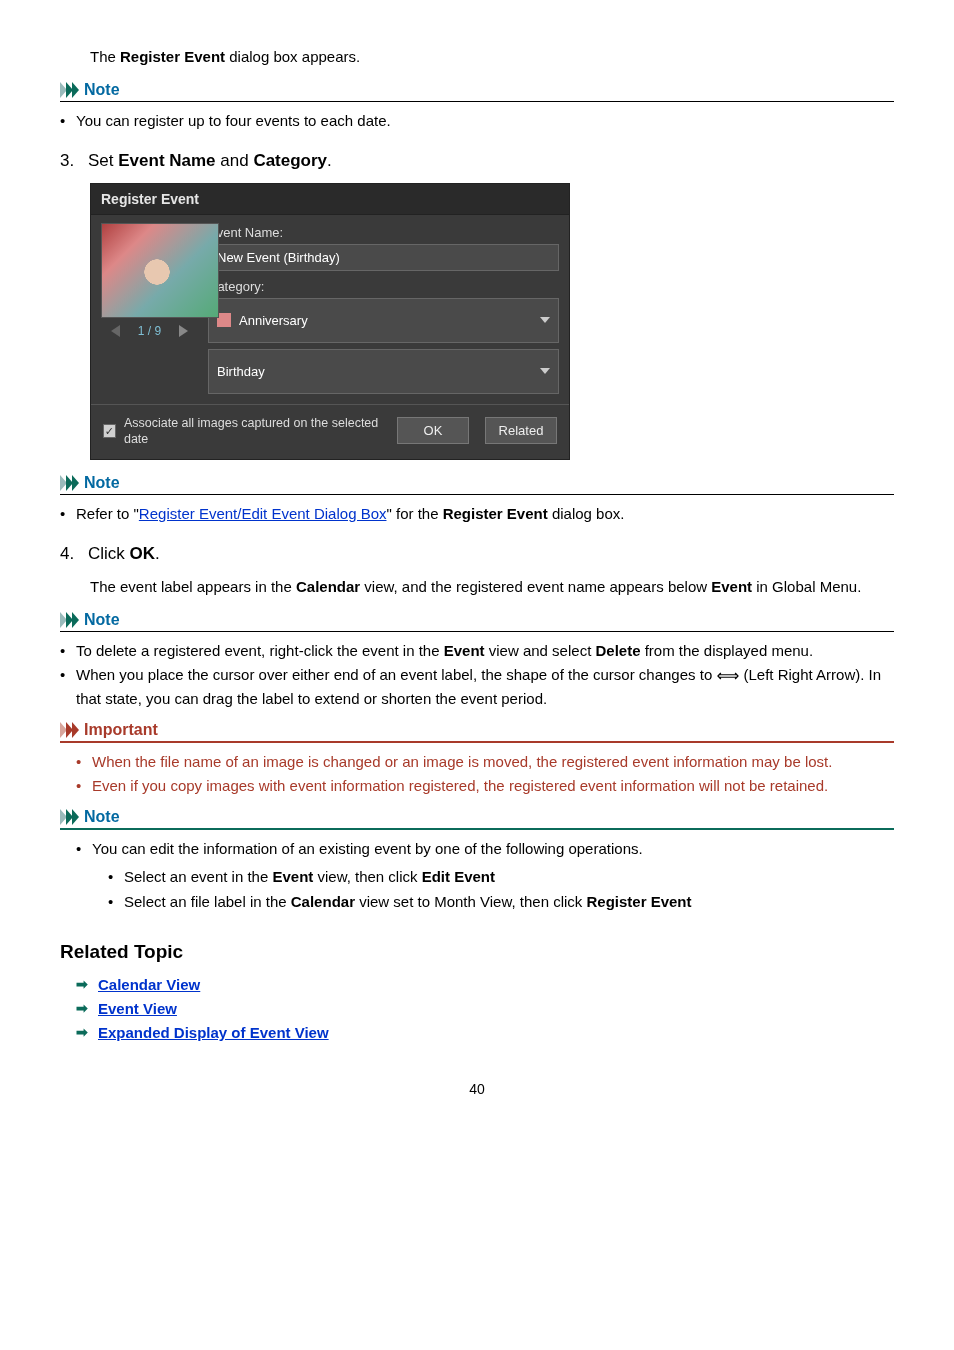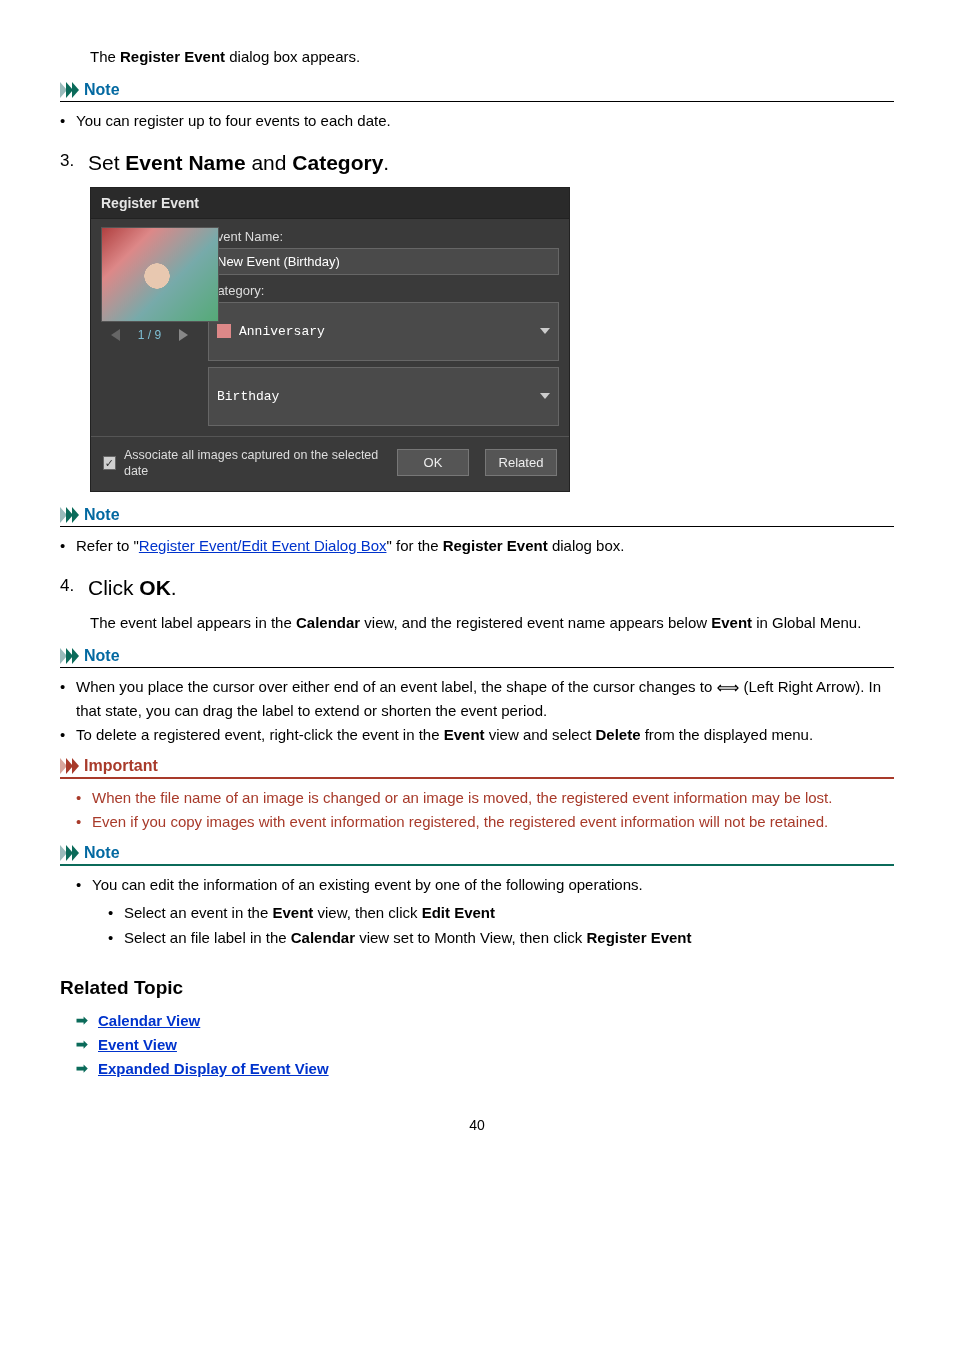--- a/index.html
+++ b/index.html
@@ -2,21 +2,21 @@
 <html><head>
 <meta charset="utf-8">
 <style>
   * { box-sizing: border-box; margin: 0; padding: 0; }
   body { font-family: Arial, Helvetica, sans-serif; font-size: 15px; color: #000; background: #fff; padding: 40px 60px; width: 954px; }
   .paragraph { margin: 6px 0 14px 0; line-height: 1.4; }
   .indent-1 { margin-left: 30px; }
   .indent-2 { margin-left: 70px; }
   .step-row { display: flex; margin: 18px 0 12px 0; }
   .step-num { width: 28px; flex-shrink: 0; font-size: 17px; }
-  .step-text { font-size: 21px; }
+  .step-text { font-size: 17px; }
   .callout-bar { display: flex; align-items: center; border-bottom: 1px solid #000; margin: 10px 0 8px 0; padding-bottom: 2px; }
   .callout-bar.big-sep { border-bottom: 2px solid #0b6b5a; }
   .callout-bar.imp-sep { border-bottom: 2px solid #a83a2a; }
   .chevrons { display: inline-flex; margin-right: 6px; }
   .chev { width: 0; height: 0; border-top: 8px solid transparent; border-bottom: 8px solid transparent; border-left: 7px solid #0b6b5a; margin-right: -1px; }
   .chev.red { border-left-color: #a83a2a; }
   .chev.outline { border-left-color: #9bb; }
   .chev.outline-red { border-left-color: #d8a59c; }
   .callout-title { font-weight: bold; font-size: 16px; color: #0369a1; }
   .callout-title.red { color: #a83a2a; }
@@ -34,21 +34,21 @@
   .thumb-col { width: 97px; }
   .thumb { width: 118px; height: 95px; background: linear-gradient(135deg,#b04040 0%, #d88 25%, #7aa 60%, #5a7 100%); border: 1px solid #555; position: relative; overflow:hidden; }
   .thumb::after { content: ""; position: absolute; left: 30%; top: 35%; width: 40px; height: 40px; background: radial-gradient(circle at 50% 40%, #e8c8b0 0 40%, transparent 41%); border-radius: 50%; }
   .nav-row { display: flex; align-items: center; justify-content: center; gap: 18px; padding: 6px 0 2px 0; color: #7fbfd4; font-size: 12px; }
   .tri { width: 0; height: 0; border-top: 6px solid transparent; border-bottom: 6px solid transparent; }
   .tri.left { border-right: 9px solid #666; }
   .tri.right { border-left: 9px solid #888; }
   .fields-col { flex: 1; }
   .field-label { color: #ddd; margin: 2px 0 4px 0; font-size: 13px; }
   .text-input { width: 100%; background: #4a4a4a; border: 1px solid #666; color: #fff; padding: 5px 8px; font-size: 13px; }
-  .dropdown { width: 100%; background: #4a4a4a; border: 1px solid #666; color: #fff; padding: 21px 8px; font-size: 13px; display: flex; align-items: center; justify-content: space-between; margin-bottom: 6px; font-family: Liberation Mono, monospace; }
+  .dropdown { width: 100%; background: #4a4a4a; border: 1px solid #666; color: #fff; padding: 14px 8px; font-size: 13px; display: flex; align-items: center; justify-content: space-between; margin-bottom: 6px; }
   .dropdown .left-group { display: flex; align-items: center; gap: 8px; }
   .swatch { width: 14px; height: 14px; background: #d88; }
   .dd-arrow { width: 0; height: 0; border-left: 5px solid transparent; border-right: 5px solid transparent; border-top: 6px solid #ccc; }
   .dialog-footer { display: flex; align-items: center; padding: 10px 12px 12px 12px; gap: 16px; border-top: 1px solid #555; }
   .checkbox-wrap { display: flex; align-items: center; gap: 8px; flex: 1; font-size: 12.5px; color: #ddd; line-height: 1.3; }
   .checkbox { width: 14px; height: 14px; background: #d0d0d0; border: 1px solid #666; display:inline-flex; align-items:center; justify-content:center; color:#333; font-size:11px; }
   .btn { min-width: 72px; padding: 5px 10px; background: #555; color: #eee; border: 1px solid #777; text-align: center; font-size: 13px; }
   .lr-arrow { display:inline-block; font-size: 16px; vertical-align: middle; }
   h2.related { font-size: 19px; font-weight: bold; margin: 28px 0 10px 0; }
   .page-num { text-align: center; margin-top: 36px; font-size: 14px; }
@@ -146,24 +146,24 @@
 <div class="callout-bar indent-1">
   <span class="chevrons">
       <span class="chev outline"></span>
       <span class="chev"></span>
       <span class="chev"></span>
     </span>
   <span class="callout-title">Note</span>
 </div>
 <ul class="bullets indent-2">
   <li>
+    <span>To delete a registered event, right-click the event in the </span><b>Event</b><span> view and select </span><b>Delete</b><span> from the displayed menu.</span>
+  </li>
+  <li>
     <span>When you place the cursor over either end of an event label, the shape of the cursor changes to </span><span class="lr-arrow">⟺</span><span> (Left Right Arrow). In that state, you can drag the label to extend or shorten the event period.</span>
-  </li>
-  <li>
-    <span>To delete a registered event, right-click the event in the </span><b>Event</b><span> view and select </span><b>Delete</b><span> from the displayed menu.</span>
   </li>
 </ul>
 
 <div class="callout-bar imp-sep">
   <span class="chevrons">
       <span class="chev outline-red"></span>
       <span class="chev red"></span>
       <span class="chev red"></span>
     </span>
   <span class="callout-title red">Important</span>

